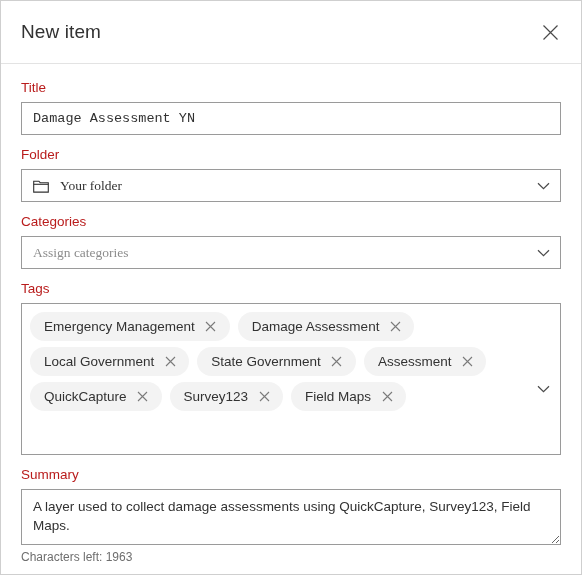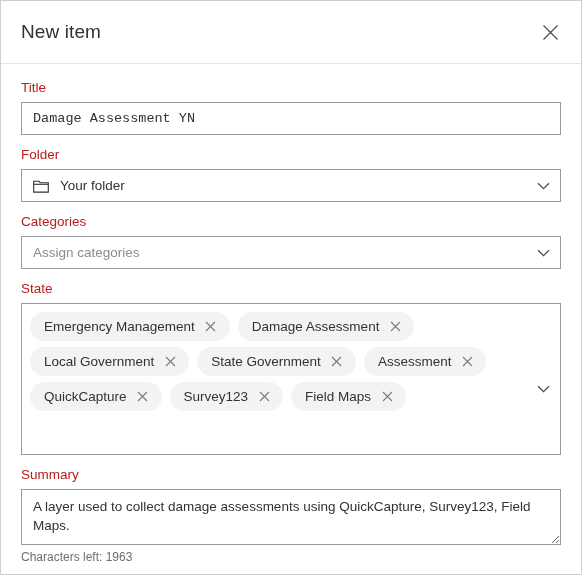--- a/index.html
+++ b/index.html
@@ -93,20 +93,21 @@
     box-sizing: border-box;
     position: relative;
     width: 100%;
     height: 33px;
     border: 1px solid #9a9a9a;
     background: #ffffff;
     display: flex;
     align-items: center;
     padding: 0 34px 0 11px;
     cursor: pointer;
+    font-family: Liberation Serif, serif;
   }
   .select-row .folder-icon {
     display: inline-flex;
     align-items: center;
     margin-right: 11px;
   }
   .select-value {
     font-size: 13.5px;
     color: #323232;
   }
@@ -253,21 +254,21 @@
         <span class="select-value placeholder">Assign categories</span>
         <span class="chevron">
           <svg width="13" height="8" viewBox="0 0 13 8" aria-hidden="true">
             <path d="M1 1.3 L6.5 6.6 L12 1.3" fill="none" stroke="#4a4a4a" stroke-width="1.2"></path>
           </svg>
         </span>
       </div>
     </div>
 
     <div class="field">
-      <label class="field-label">State</label>
+      <label class="field-label">Tags</label>
       <div class="tags-box">
         <div class="tag-list" id="tag-list">
             <span class="tag-chip">
               <span>Emergency Management</span>
               <span class="tag-remove">
                 <svg width="11" height="11" viewBox="0 0 11 11" aria-hidden="true">
                   <path d="M1 1 L10 10 M10 1 L1 10" stroke="#7a7a7a" stroke-width="1.1" fill="none"></path>
                 </svg>
               </span>
             </span>

